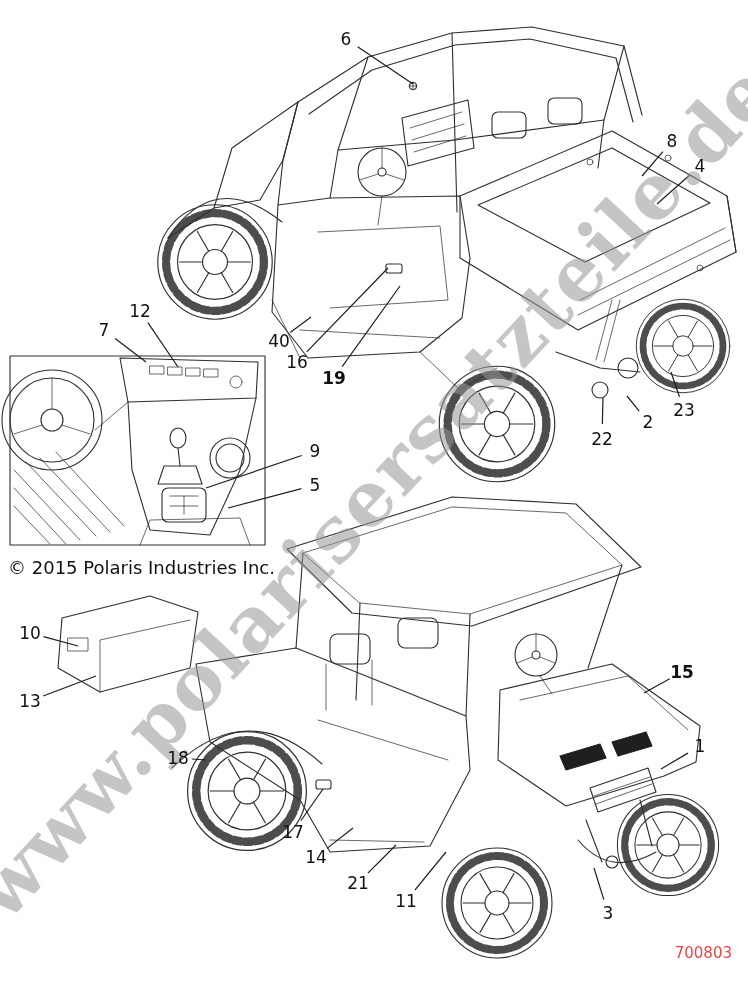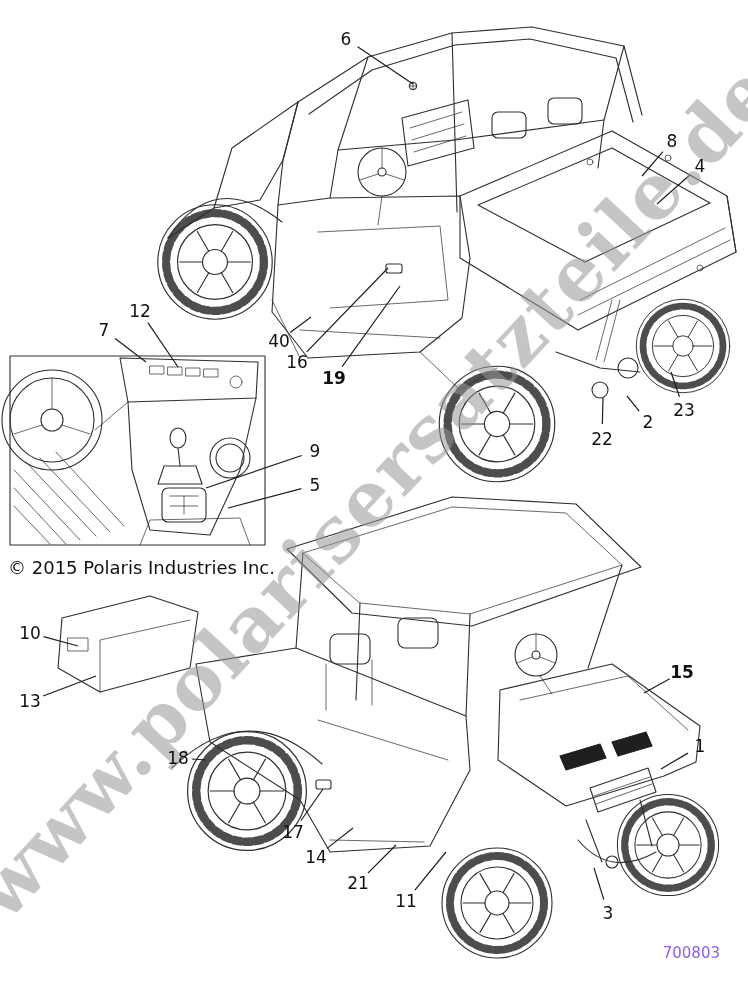--- a/index.html
+++ b/index.html
@@ -40,22 +40,22 @@
     font-size:17px;
     color:#111;
     background:rgba(255,255,255,0.0);
     line-height:1;
   }
   .copyright{
     position:absolute;left:8px;top:557px;
     font-size:18px;color:#111;z-index:4;
   }
   .part-number{
-    position:absolute;right:28px;top:944px;
-    font-size:15px;color:#8b5cf6;z-index:4;
+    position:absolute;right:16px;top:944px;
+    font-size:15px;color:#ef4444;z-index:4;
   }
 </style>
 </head>
 <body>
 
 <div class="page">
 
   <svg class="art" viewBox="0 0 748 981">
     <defs>
       <g id="wheel">

